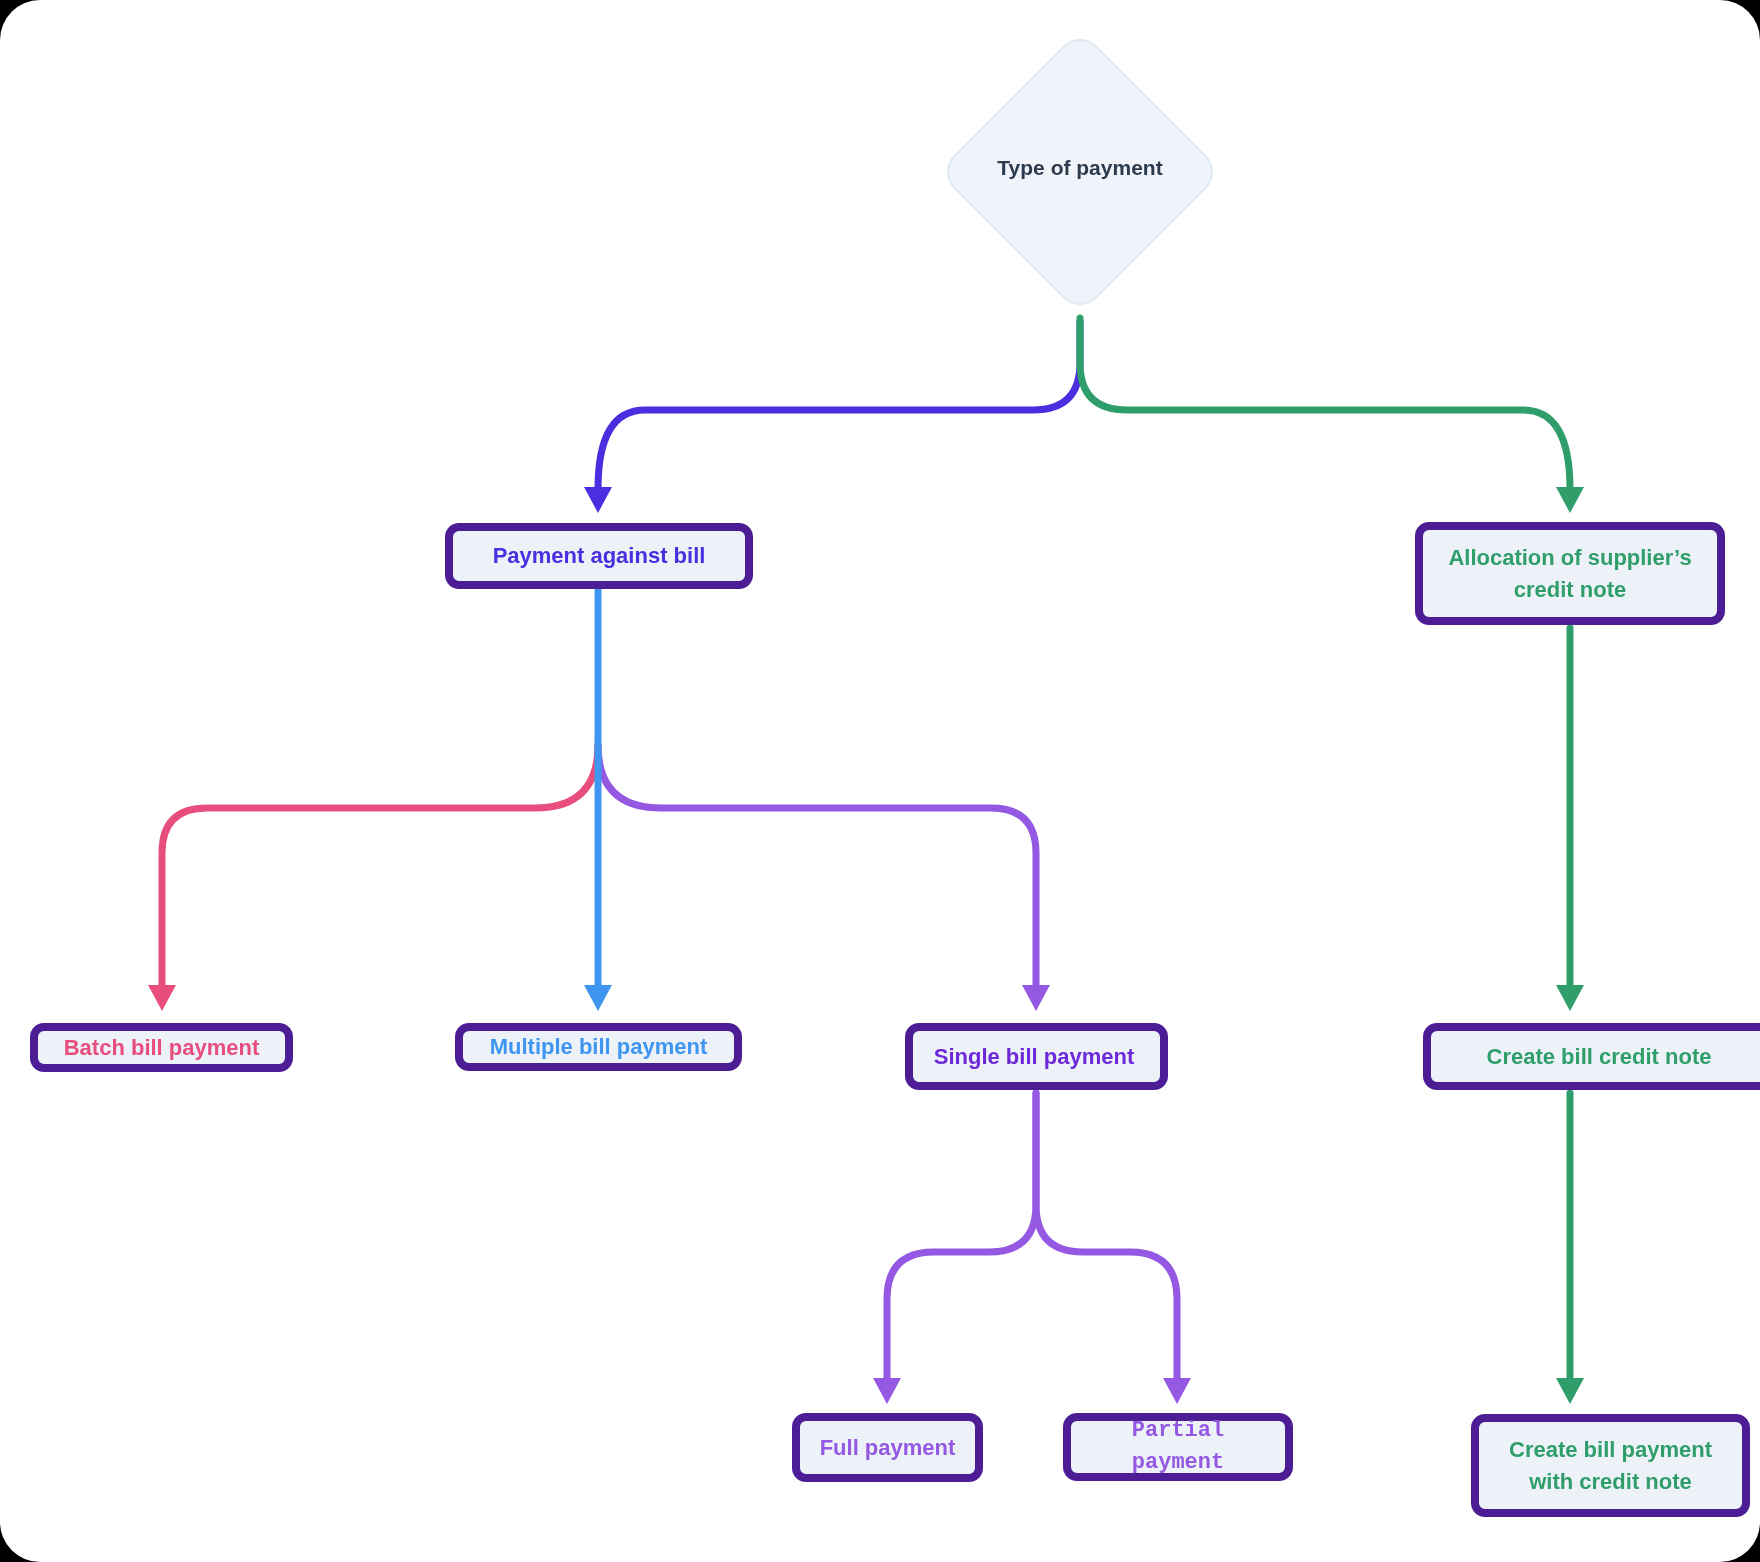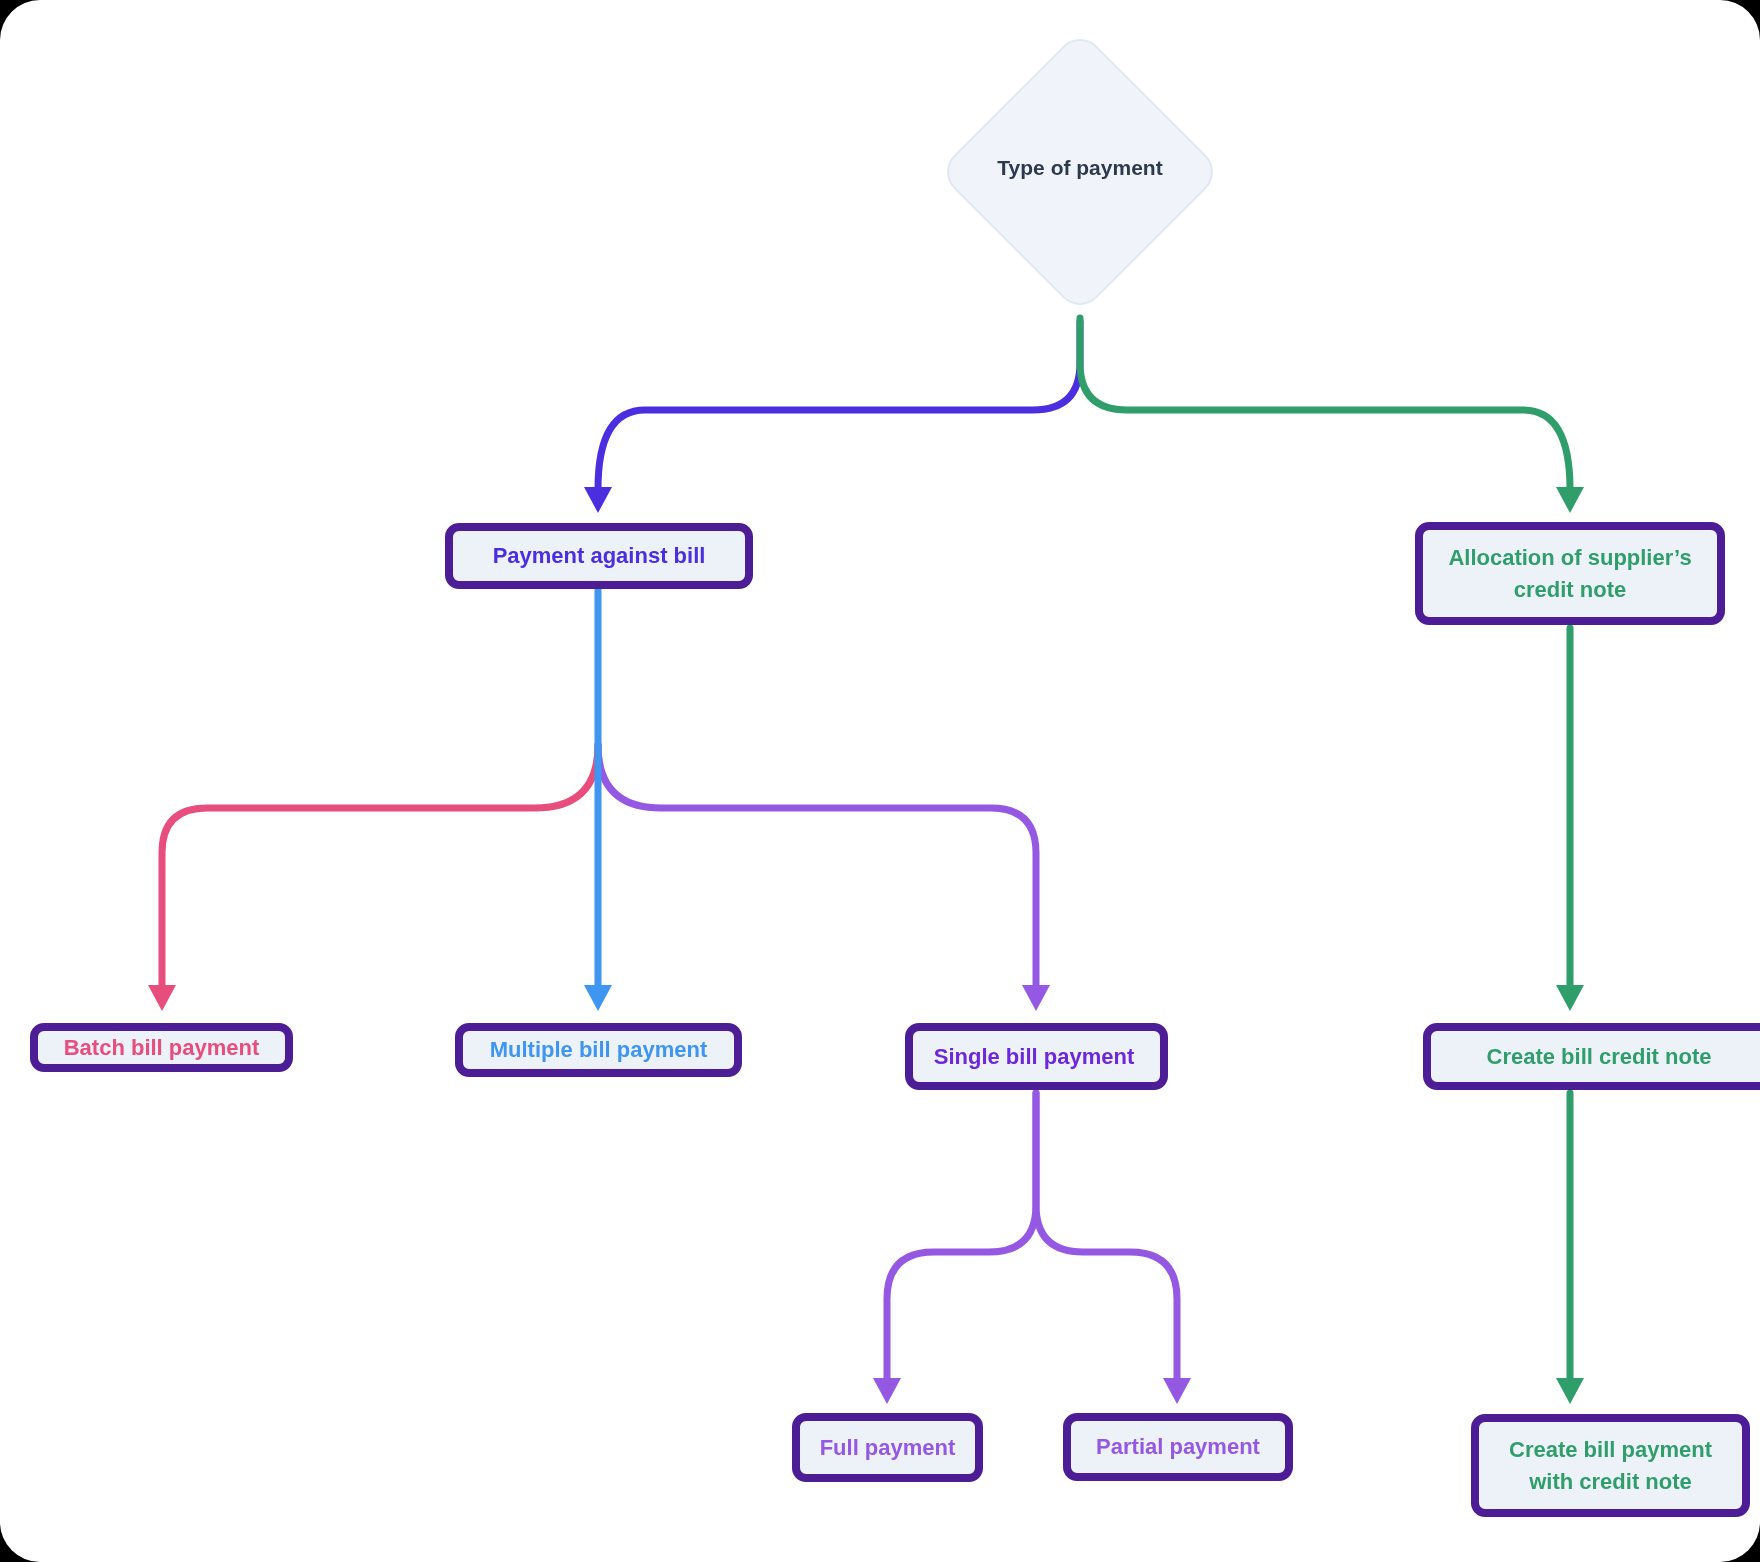--- a/index.html
+++ b/index.html
@@ -41,21 +41,21 @@
     left:930px;top:156px;
     width:300px;
     text-align:center;
     font-weight:700;
     font-size:21px;
   }
   
   .n-payment-against-bill{left:445px;top:523px;width:308px;height:66px;}
   .n-allocation{left:1415px;top:522px;width:310px;height:103px;}
   .n-batch{left:30px;top:1023px;width:263px;height:49px;}
-  .n-multiple{left:455px;top:1023px;width:287px;height:54px;}
+  .n-multiple{left:455px;top:1023px;width:287px;height:48px;}
   .n-single{left:905px;top:1023px;width:263px;height:67px;}
   .n-create-credit-note{left:1423px;top:1023px;width:352px;height:67px;}
   .n-full{left:792px;top:1413px;width:191px;height:69px;}
   .n-partial{left:1063px;top:1413px;width:230px;height:68px;}
   .n-create-bill-payment{left:1431px;top:1414px;width:279px;height:103px;}
 </style>
 </head>
 <body>
 
 <div class="canvas">
@@ -95,17 +95,17 @@
   <div class="node n-batch" style="color: rgb(232, 78, 125);">Batch bill payment</div>
 
   <div class="node n-multiple" style="color: rgb(62, 150, 240);">Multiple bill payment</div>
 
   <div class="node n-single" style="color: #6d28d9; padding-left: 9px;">Single bill payment</div>
 
   <div class="node n-create-credit-note" style="color: rgb(47, 158, 106);">Create bill credit note</div>
 
   <div class="node n-full" style="color: rgb(148, 88, 226);">Full payment</div>
 
-  <div class="node n-partial" style="color: rgb(148, 88, 226);">Partial payment</div>
+  <div class="node n-partial" style="color: rgb(148, 88, 226); font-family: Liberation Mono, monospace;">Partial payment</div>
 
   <div class="node n-create-bill-payment" style="color: rgb(47, 158, 106); margin-left: 40px;">Create bill payment with credit note</div>
 
 </div>
 
 </body></html>

